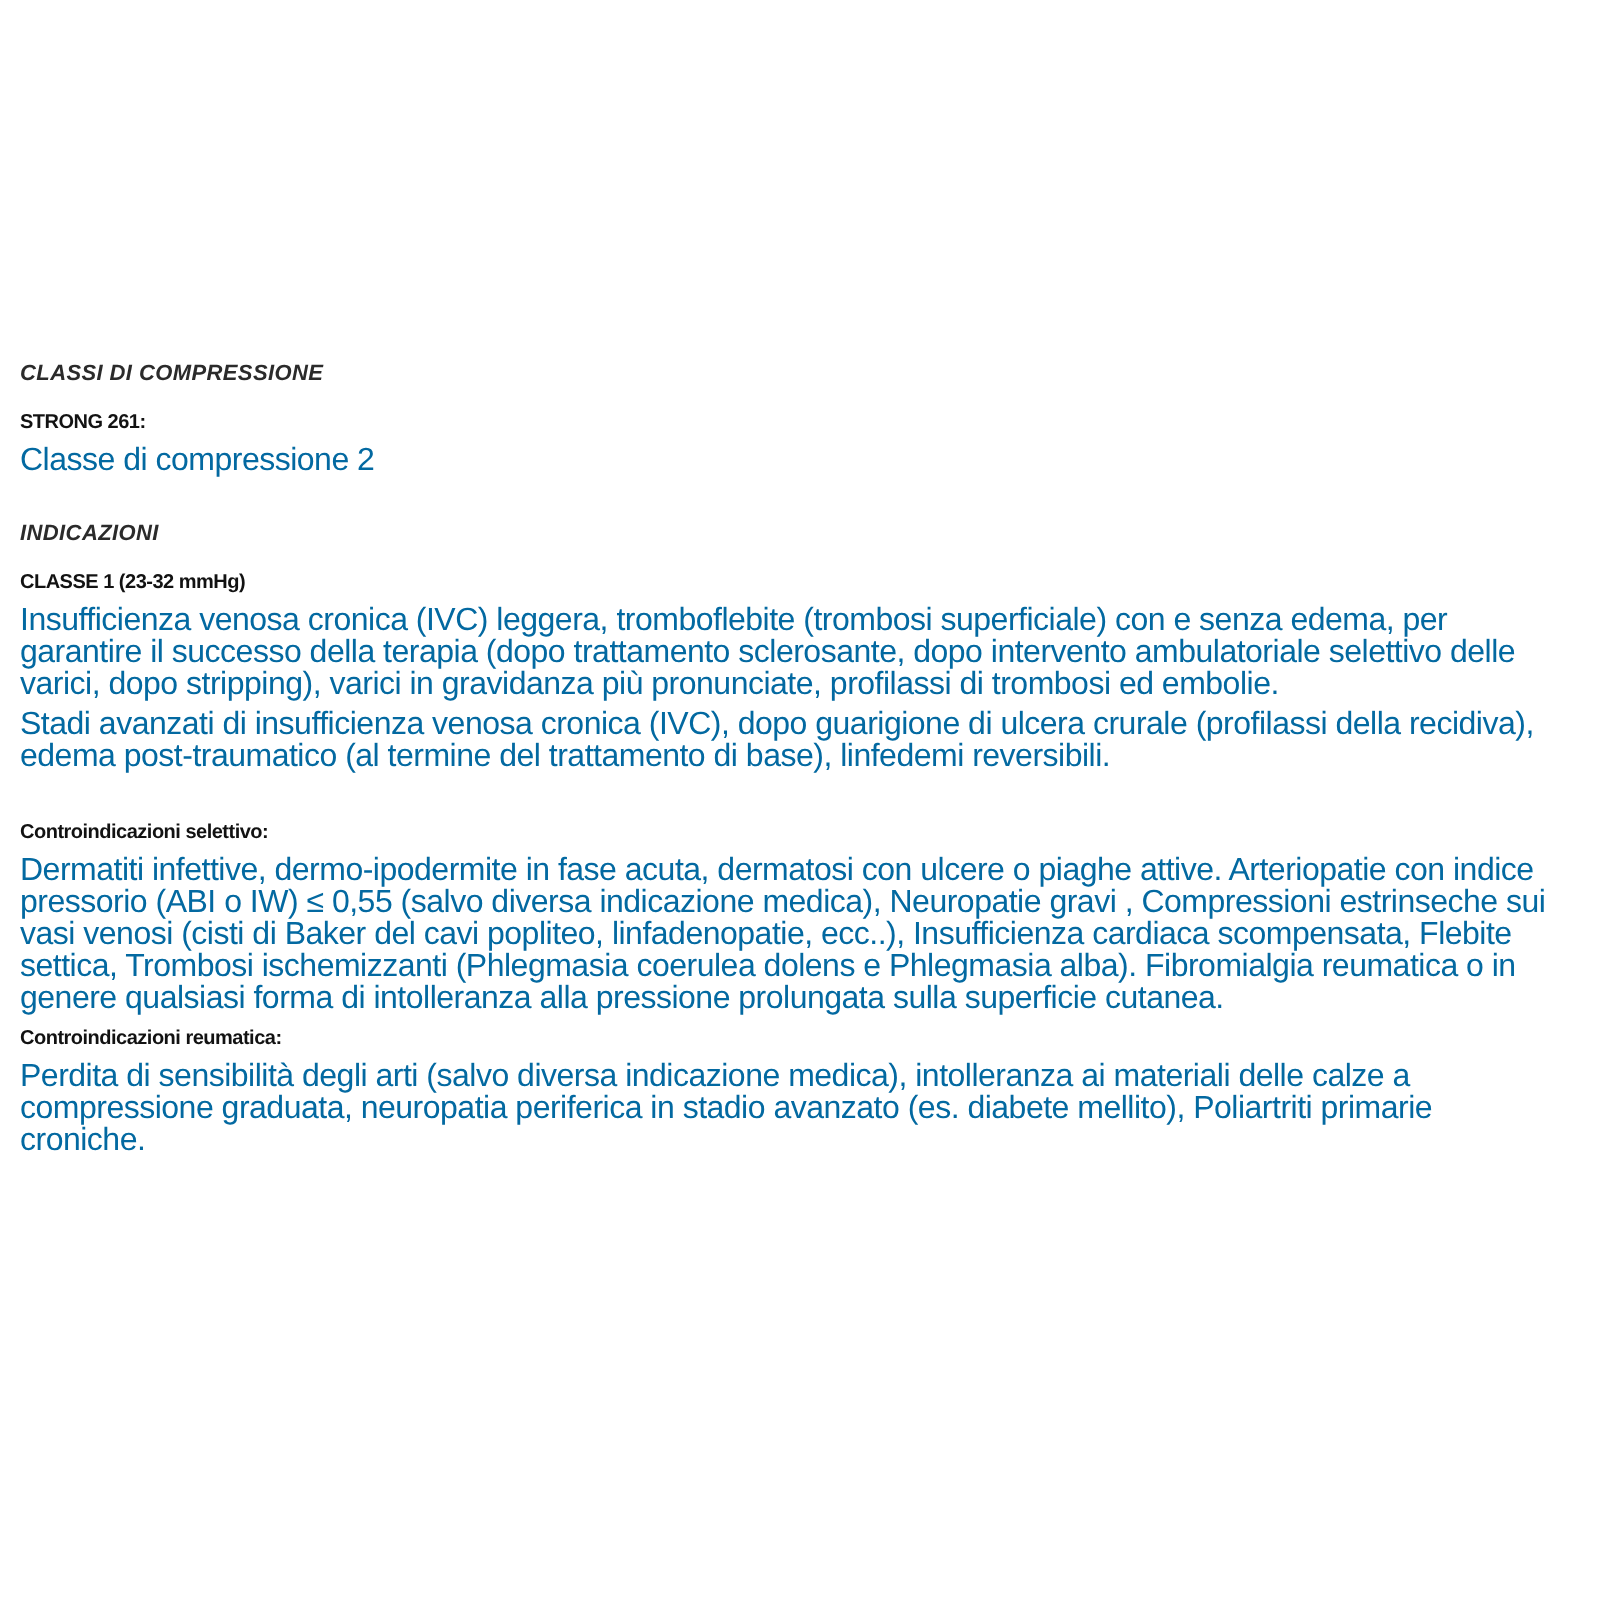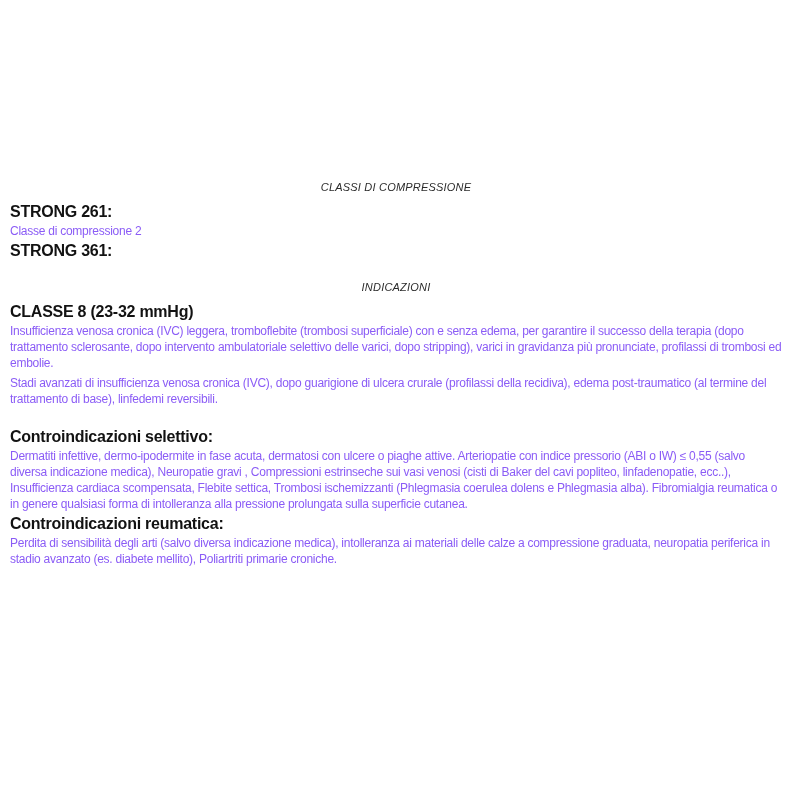--- a/index.html
+++ b/index.html
@@ -20,56 +20,54 @@
     letter-spacing: -0.25px;
   }
   .section {
     margin: 0 0 22px 0;
   }
   .sec-h {
     margin: 0 0 11px 0;
     font-size: 11px;
     line-height: 12px;
     font-style: italic;
-    font-weight: 400;
+    font-weight: 700;
     letter-spacing: 0.2px;
     color: #2b2b2b;
     text-transform: uppercase;
-    text-align: center;
   }
   .sub {
     margin: 0 0 3px 0;
-    font-size: 16px;
+    font-size: 10px;
     line-height: 16px;
     font-weight: 700;
     color: #121212;
   }
   .para {
     margin: 0 0 4px 0;
-    font-size: 12px;
+    font-size: 16px;
     line-height: 16px;
     font-weight: 400;
-    color: #8b5cf6;
+    color: #0369a1;
   }
 </style>
 </head>
 <body>
 
 <div class="doc">
 
   <div class="section">
     <h2 class="sec-h">CLASSI DI COMPRESSIONE</h2>
     <p class="sub">STRONG 261:</p>
     <p class="para">Classe di compressione 2</p>
-    <p class="sub">STRONG 361:</p>
   </div>
 
   <div class="section">
     <h2 class="sec-h">INDICAZIONI</h2>
-    <p class="sub">CLASSE 8 (23-32 mmHg)</p>
+    <p class="sub">CLASSE 1 (23-32 mmHg)</p>
     <p class="para">Insufficienza venosa cronica (IVC) leggera, tromboflebite (trombosi superficiale) con e senza edema, per garantire il successo della terapia (dopo trattamento sclerosante, dopo intervento ambulatoriale selettivo delle varici, dopo stripping), varici in gravidanza più pronunciate, profilassi di trombosi ed embolie.</p>
     <p class="para">Stadi avanzati di insufficienza venosa cronica (IVC), dopo guarigione di ulcera crurale (profilassi della recidiva), edema post-traumatico (al termine del trattamento di base), linfedemi reversibili.</p>
   </div>
 
   <div class="section">
     <p class="sub">Controindicazioni selettivo:</p>
     <p class="para">Dermatiti infettive, dermo-ipodermite in fase acuta, dermatosi con ulcere o piaghe attive. Arteriopatie con indice pressorio (ABI o IW) ≤ 0,55 (salvo diversa indicazione medica), Neuropatie gravi , Compressioni estrinseche sui vasi venosi (cisti di Baker del cavi popliteo, linfadenopatie, ecc..), Insufficienza cardiaca scompensata, Flebite settica, Trombosi ischemizzanti (Phlegmasia coerulea dolens e Phlegmasia alba). Fibromialgia reumatica o in genere qualsiasi forma di intolleranza alla pressione prolungata sulla superficie cutanea.</p>
     <p class="sub">Controindicazioni reumatica:</p>
     <p class="para">Perdita di sensibilità degli arti (salvo diversa indicazione medica), intolleranza ai materiali delle calze a compressione graduata, neuropatia periferica in stadio avanzato (es. diabete mellito), Poliartriti primarie croniche.</p>
   </div>

